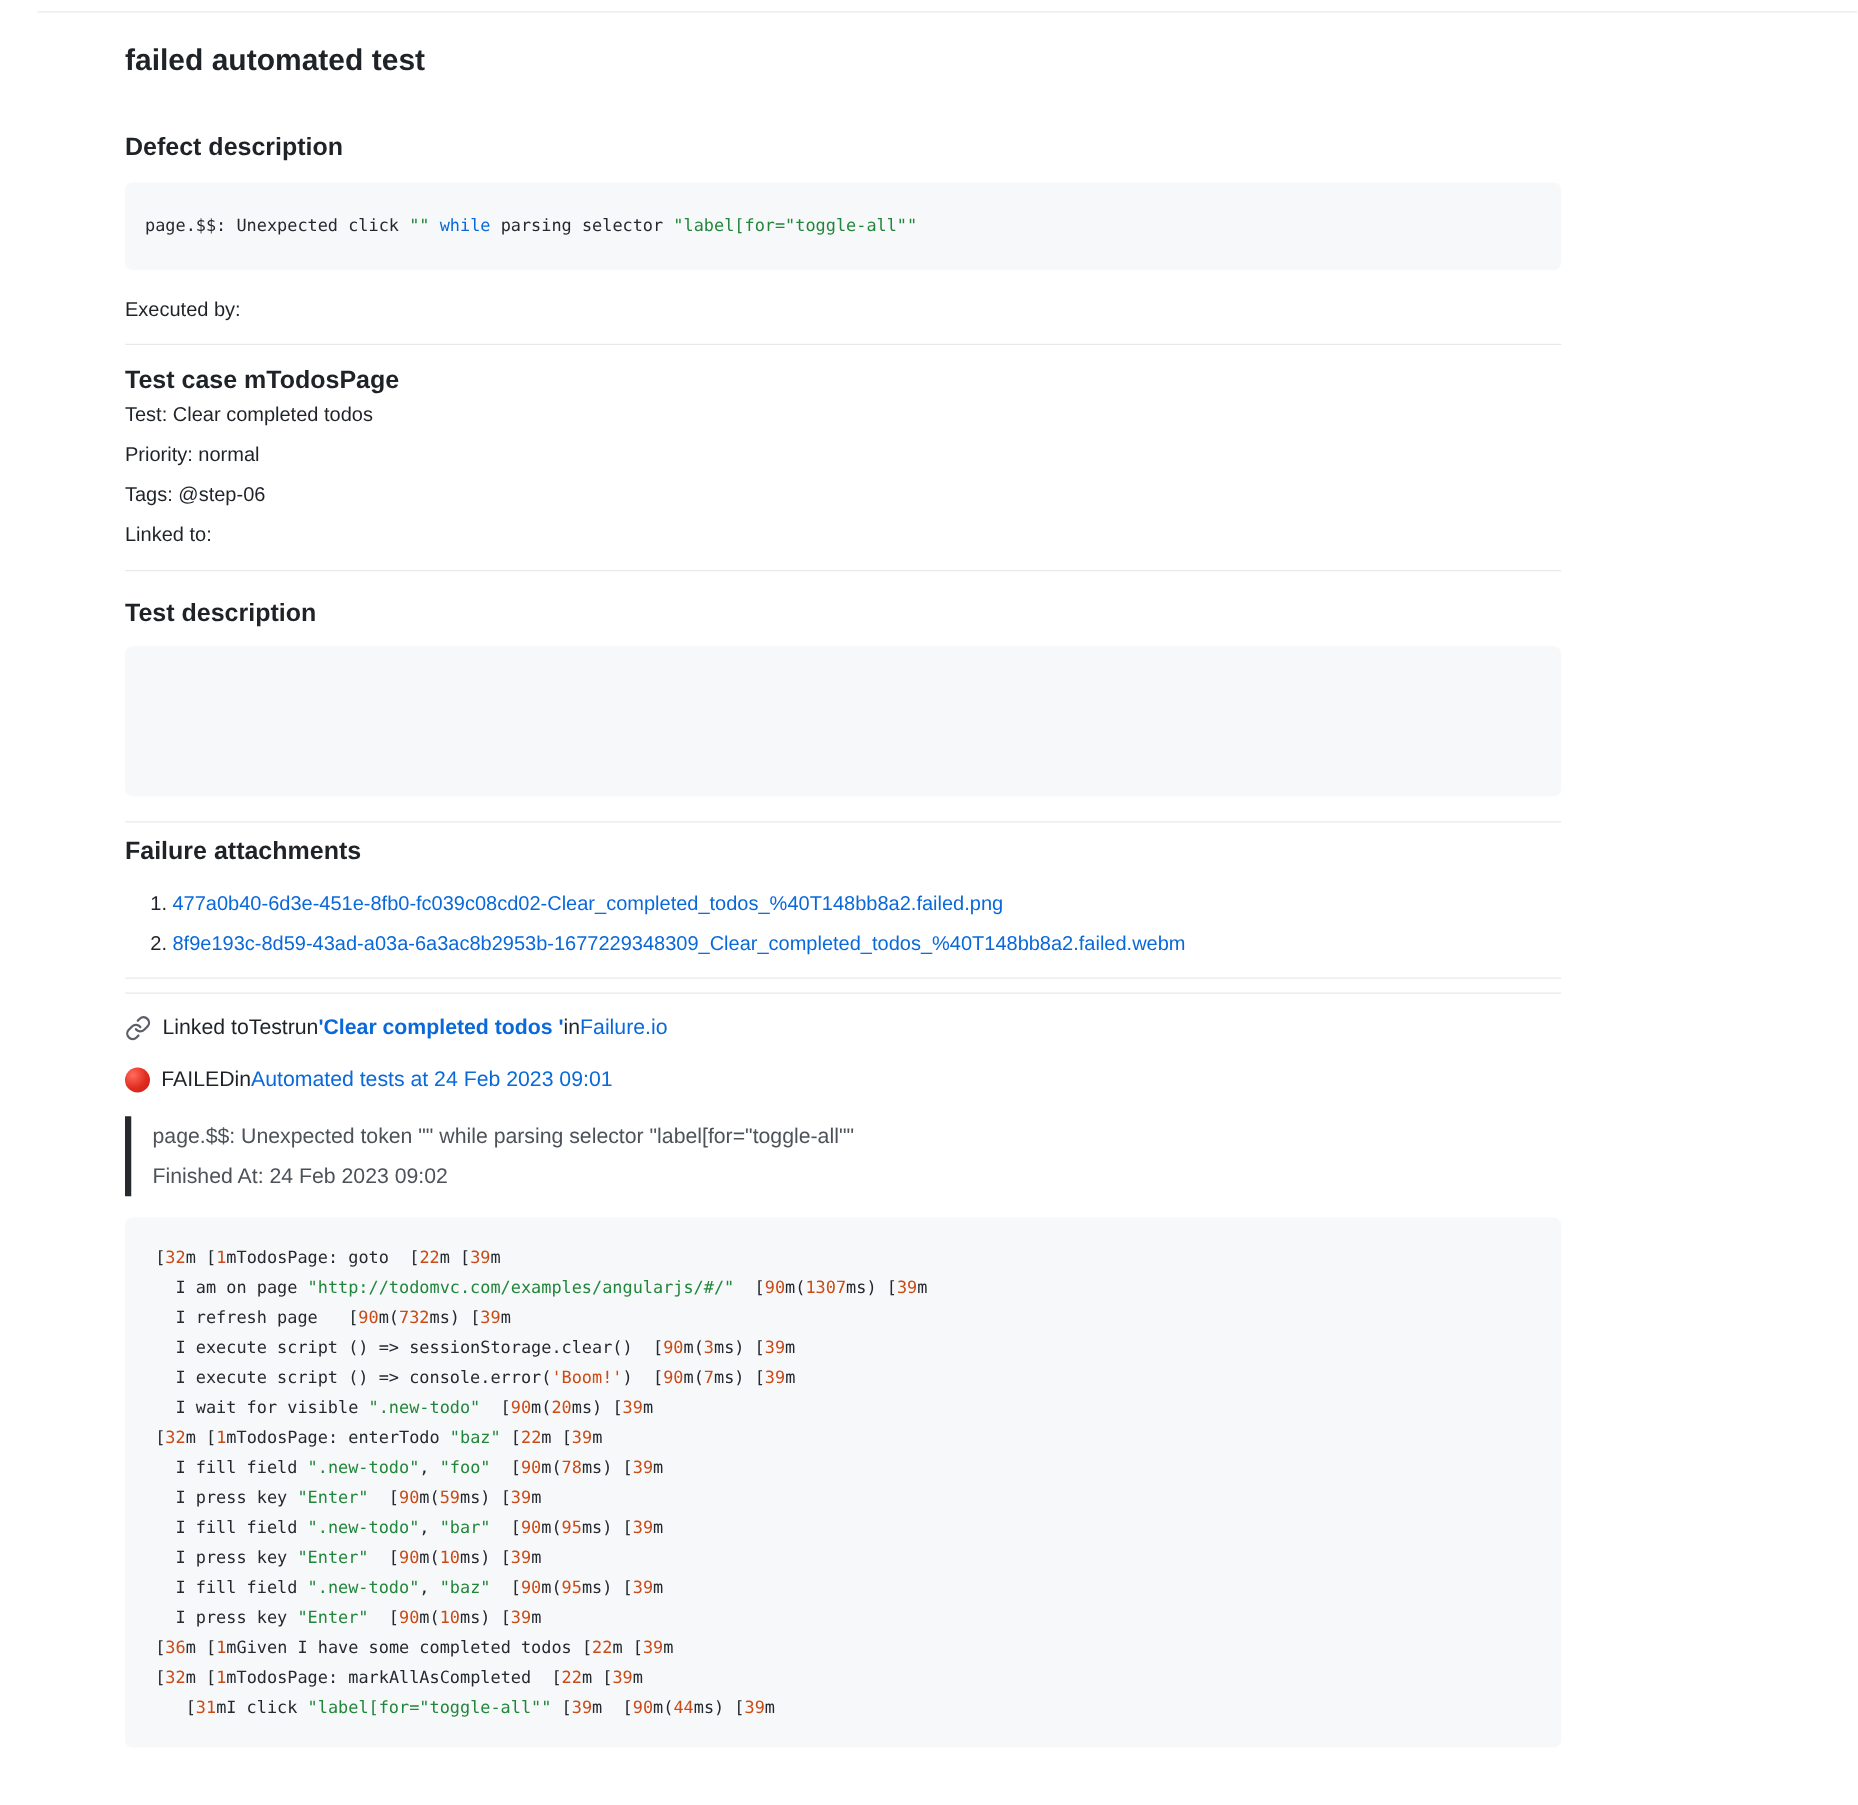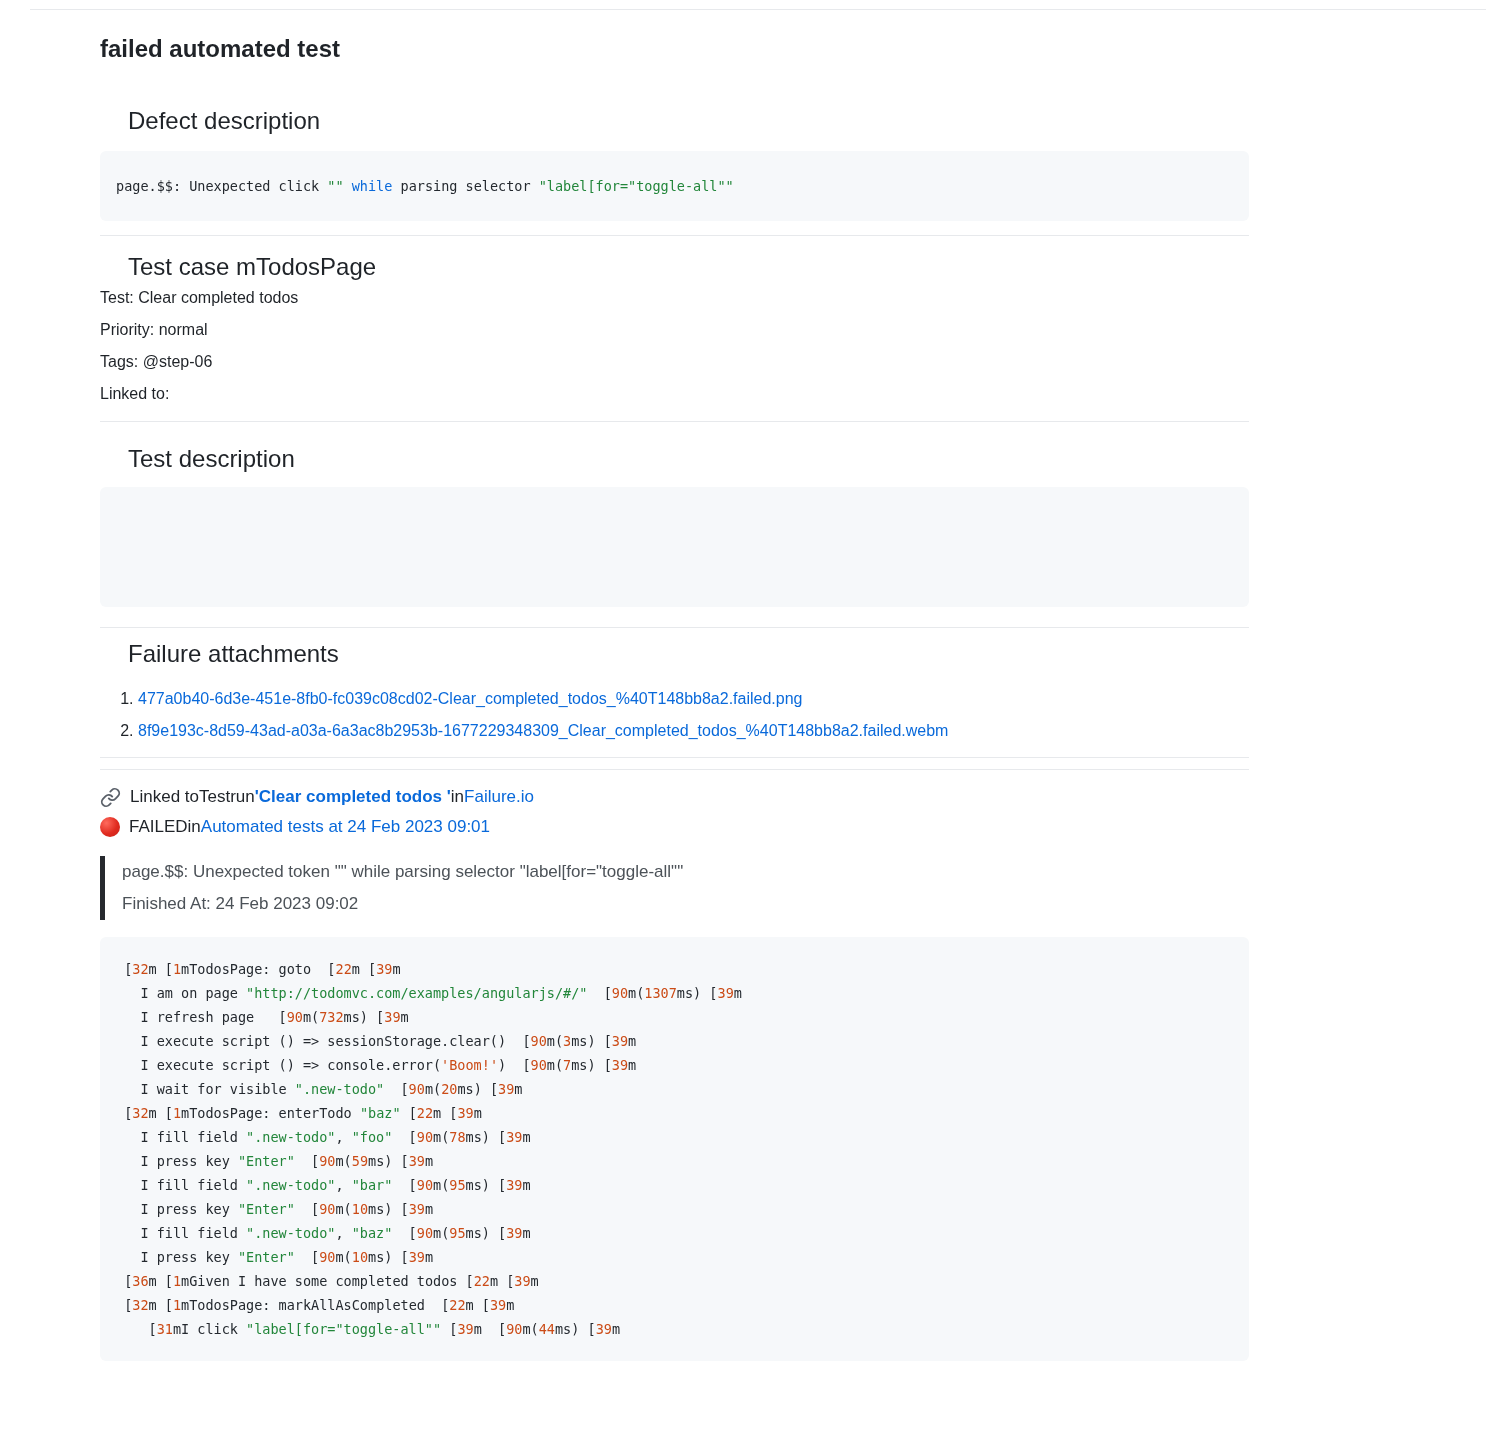--- a/index.html
+++ b/index.html
@@ -9,38 +9,38 @@
     background: #ffffff; color: #1f2328;
     font-family: "Liberation Sans", sans-serif;
     font-size: 16px;
   }
   .top-border { position: absolute; top: 9px; left: 30px; right: 0; height: 1px; background: var(--divider, #e7e9ec); }
   .container { position: absolute; left: 100px; top: 0; width: 1149px; }
 
   h1, h2, p, ol, blockquote, pre, hr, div.info { margin: 0; padding: 0; }
 
   h1 { font-size: 24px; font-weight: 600; line-height: 1.25; margin-top: 34px; }
-  h2 { font-size: 24px; font-weight: 400; line-height: 1.25; margin-left: 28px; }
+  h2 { font-size: 20px; font-weight: 700; line-height: 1.25; }
 
   .mt-h2-defect   { margin-top: 42px; }
   .mt-pre1        { margin-top: 15px; }
   .mt-executed    { margin-top: 21px; }
   .mt-hr1         { margin-top: 14px; }
   .mt-h2-case     { margin-top: 16px; }
   .mt-info        { margin-top: 8px; }
   .mt-hr2         { margin-top: 11px; }
   .mt-h2-desc     { margin-top: 22px; }
   .mt-empty       { margin-top: 13px; }
   .mt-hr3         { margin-top: 20px; }
   .mt-h2-attach   { margin-top: 11px; }
   .mt-ol          { margin-top: 14px; }
   .mt-hr4         { margin-top: 10px; }
   .mt-hr5         { margin-top: 11px; }
   .mt-linked      { margin-top: 14px; }
-  .mt-status      { margin-top: 4px; }
+  .mt-status      { margin-top: 16px; }
   .mt-quote       { margin-top: 16px; }
   .mt-log         { margin-top: 17px; }
 
   hr { border: 0; border-top: 1px solid var(--divider, #e7e9ec); height: 0; }
 
   .code-block {
     background: var(--code_bg, #f6f8fa);
     border-radius: 6px;
     font-family: "DejaVu Sans Mono", monospace;
     font-size: 13.5px;
@@ -94,20 +94,21 @@
 <div class="top-border"></div>
 
 <div class="container">
 
   <h1>failed automated test</h1>
 
   <h2 class="mt-h2-defect">Defect description</h2>
 
   <pre class="code-block single mt-pre1"><code id="defect-code"><span class="c-d">page.$$: Unexpected click </span><span class="c-s">""</span><span class="c-d"> </span><span class="c-b">while</span><span class="c-d"> parsing selector </span><span class="c-s">"label[for="toggle-all""</span></code></pre>
 
+  <p class="body-text mt-executed">Executed by:</p>
 
   <hr class="mt-hr1">
 
   <h2 class="mt-h2-case">Test case mTodosPage</h2>
 
   <div class="info mt-info" id="test-info">
       <div><span>Test: </span><span class="bold">Clear completed todos</span></div>
       <div><span>Priority: </span><span class="bold">normal</span></div>
       <div><span>Tags: </span><span class="">@step-06</span></div>
       <div><span>Linked to:</span><span class=""></span></div>

